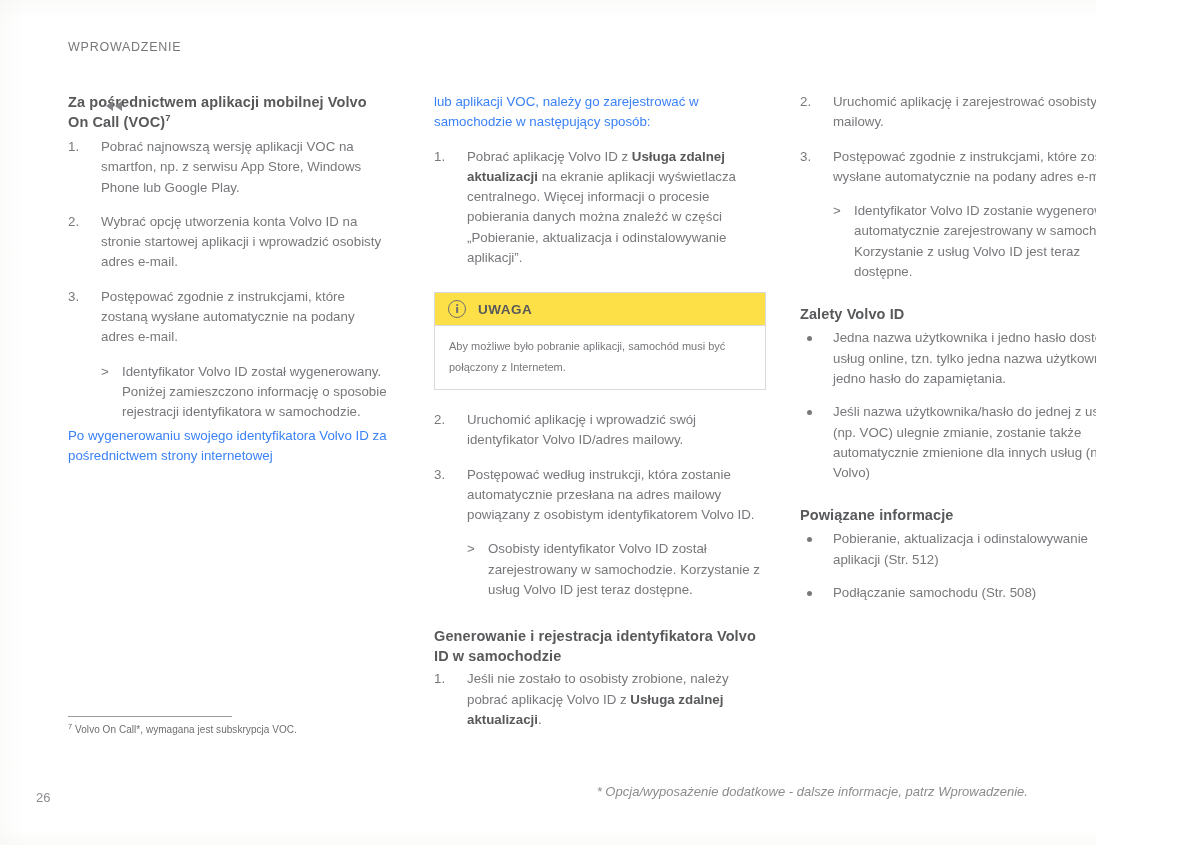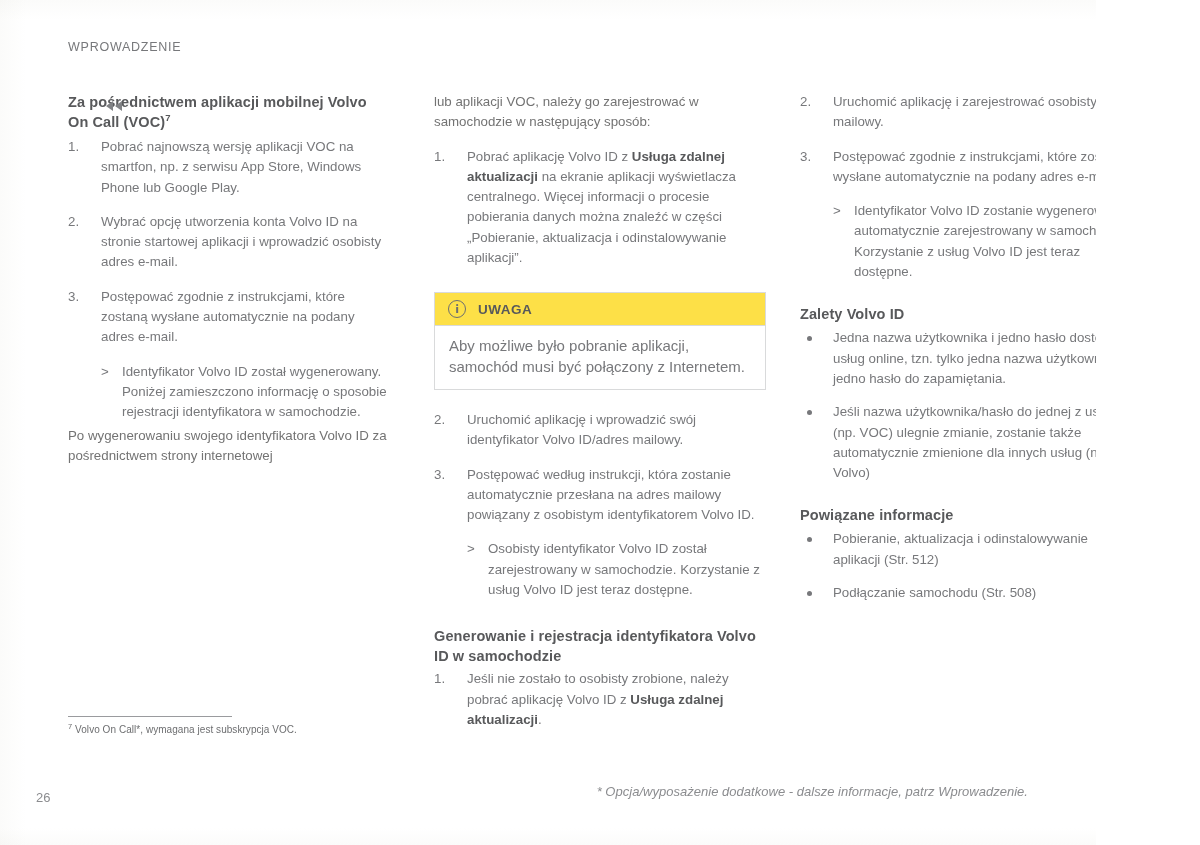--- a/index.html
+++ b/index.html
@@ -90,21 +90,21 @@
     font-size: 9.5px;
     vertical-align: super;
     line-height: 0;
     font-weight: 700;
   }
 
   p.body {
     margin: 0;
     font-size: 13.3px;
     line-height: 20.3px;
-    color: #737373;
+    color: #3b82f6;
   }
   p.body.gap { margin-top: 3px; }
 
   ol.num, ul.bul {
     margin: 0;
     padding: 0;
     list-style: none;
   }
   ol.num > li {
     position: relative;
@@ -207,21 +207,21 @@
     background: #6d6e70;
   }
   .notebox-title {
     font-size: 13.5px;
     font-weight: 700;
     letter-spacing: 0.5px;
     color: #58595b;
   }
   .notebox-body {
     padding: 10px 14px 12px 14px;
-    font-size: 15px;
+    font-size: 11px;
     line-height: 20.3px;
     color: #77787b;
   }
 
   
   .footnote-wrap {
     position: absolute;
     left: 68px;
     top: 716px;
     width: 330px;

